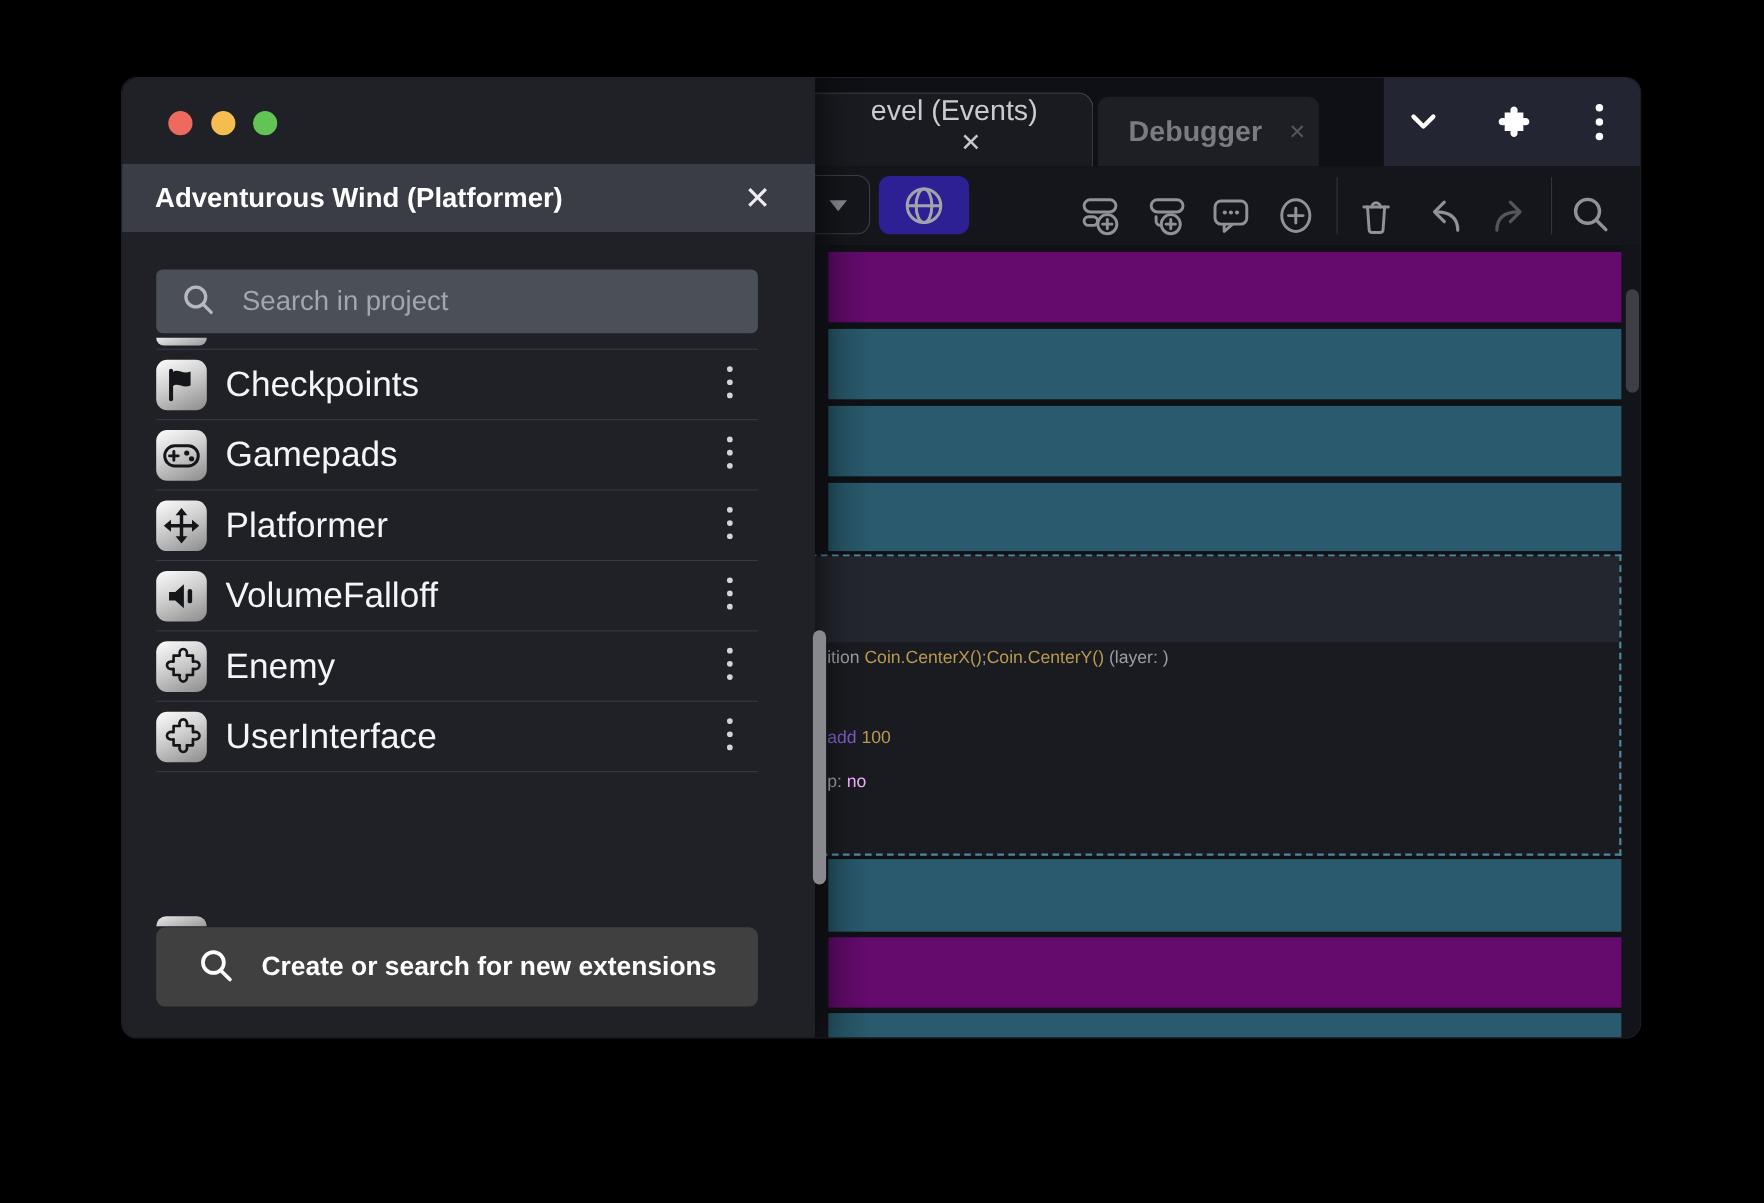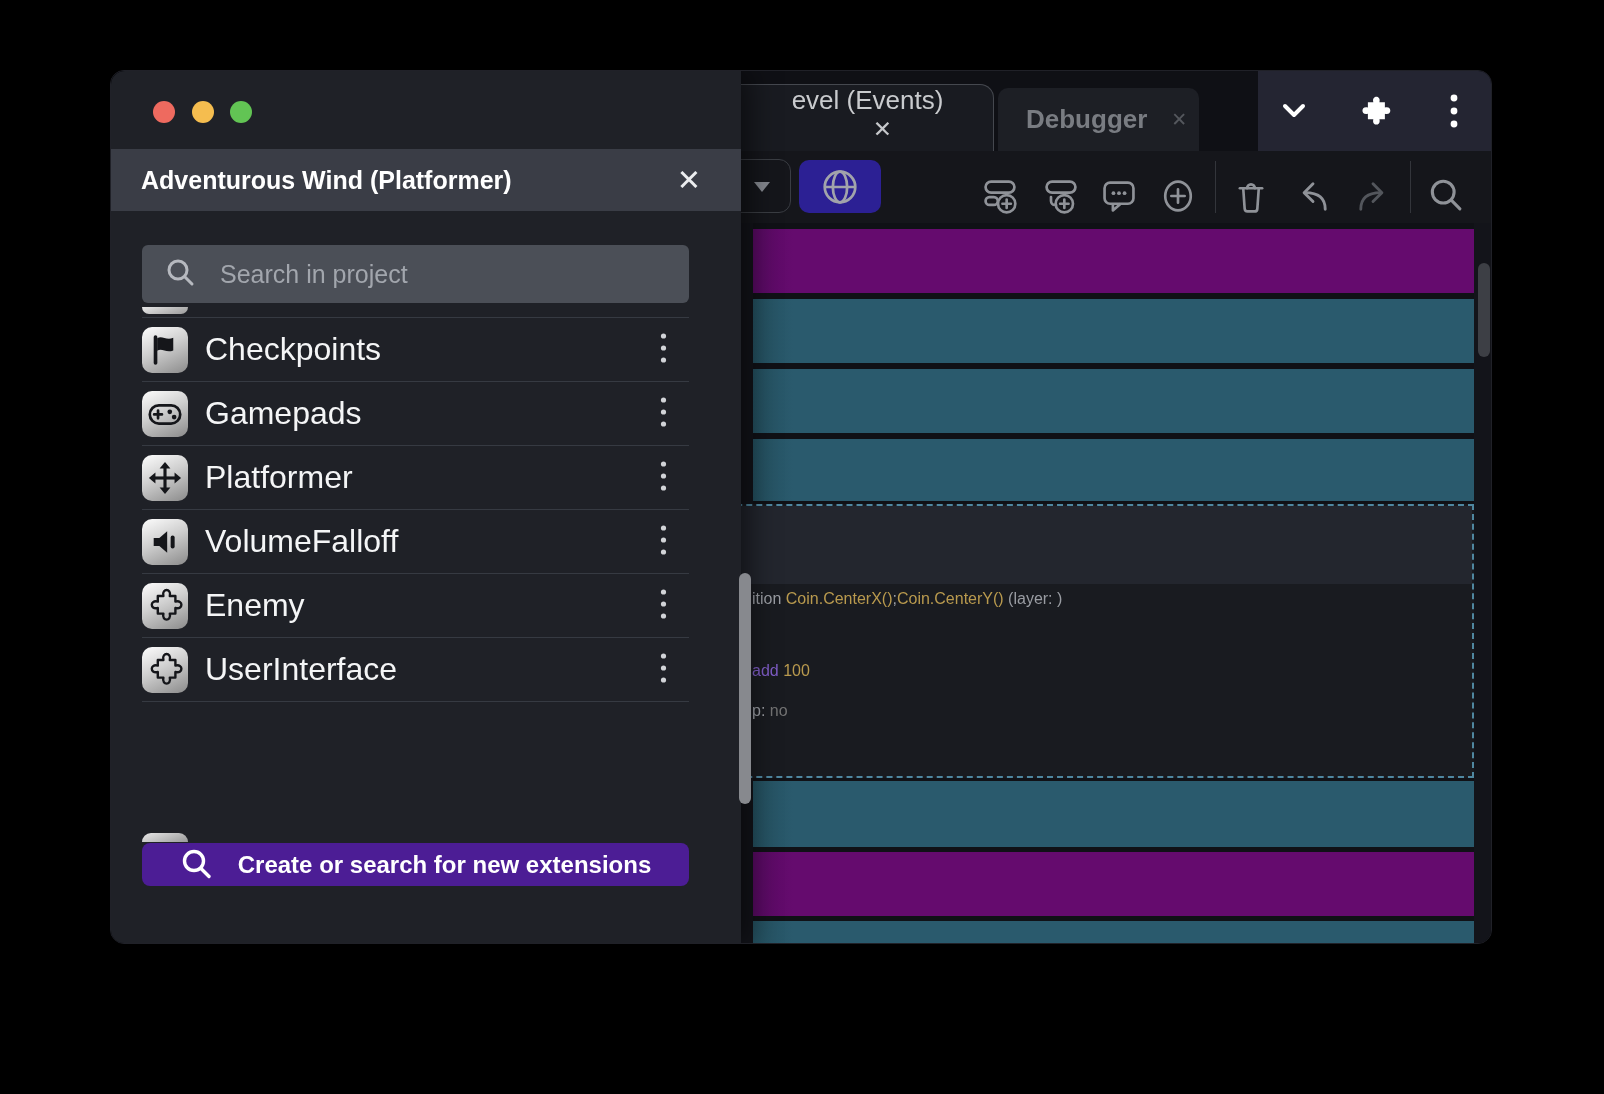--- a/index.html
+++ b/index.html
@@ -69,22 +69,22 @@
   .drawer-list { position:absolute; left:31px; top:246px; width:547px; }
   .list-row { position:relative; height:64px; border-top:1px solid #363a42;
     display:flex; align-items:center; }
   .list-row-endcap { height:0; border-top:1px solid #363a42; }
   .item-icon { width:46px; height:46px; border-radius:10px; flex:0 0 46px;
     background:linear-gradient(155deg,#fdfdfd 0%,#cfcfcf 45%,#8b8b8b 100%);
     display:flex; align-items:center; justify-content:center; }
   .item-icon svg { width:40px; height:40px; }
   .item-label { color:#f4f5f6; font-size:32px; margin-left:17px; flex:1; }
   .kebab { position:absolute; right:22px; top:50%; transform:translateY(-50%); }
-  .cta-btn { position:absolute; left:31px; top:772px; width:547px; height:43px;
-    background:#4c1d95; border-radius:8px; border:none; display:flex; align-items:center;
+  .cta-btn { position:absolute; left:31px; top:772px; width:547px; height:72px;
+    background:#404040; border-radius:8px; border:none; display:flex; align-items:center;
     justify-content:center; gap:24px; cursor:pointer; }
   .cta-label { color:#ffffff; font-size:24px; font-weight:bold; }
   .drawer-scrollbar { position:absolute; left:628px; top:502px; width:12px; height:231px;
     background:#87898e; border-radius:6px; z-index:30; }
 </style>
 </head>
 <body>
 
 <div class="stage">
 
@@ -201,21 +201,21 @@
       <div class="gutter-right"></div>
       <div id="event-rows">
           <div class="ev-row purple" style="top: 6px; height: 64px;"></div>
           <div class="ev-row teal" style="top: 76px; height: 64px;"></div>
           <div class="ev-row teal" style="top: 146px; height: 64px;"></div>
           <div class="ev-row teal" style="top: 216px; height: 62px;"></div>
           <div class="ev-selected" style="top: 281px; height: 274px;">
             <div class="cond-strip"></div>
             <div class="code-line" style="top: 84px;"><span style="color: rgb(154, 157, 163);">ition </span><span style="color: rgb(185, 154, 78);">Coin.CenterX()</span><span style="color: rgb(154, 157, 163);">;</span><span style="color: rgb(185, 154, 78);">Coin.CenterY()</span><span style="color: rgb(154, 157, 163);"> (layer: )</span></div>
             <div class="code-line" style="top: 156px;"><span style="color: rgb(126, 92, 197);">add </span><span style="color: rgb(185, 154, 78);">100</span></div>
-            <div class="code-line" style="top: 196px;"><span style="color: rgb(154, 157, 163);">p: </span><span style="color: #737373;">no</span></div>
+            <div class="code-line" style="top: 196px;"><span style="color: rgb(154, 157, 163);">p: </span><span style="color: #f0abfc;">no</span></div>
           </div>
           <div class="ev-row teal" style="top: 558px; height: 66px;"></div>
           <div class="ev-row purple" style="top: 629px; height: 64px;"></div>
           <div class="ev-row teal" style="top: 698px; height: 24px;"></div>
         </div>
       <div class="ev-scroll-thumb"></div>
     </div>
 
     <div class="drawer">
       <div class="traffic" style="left:42px; background:#ee6a5f;"></div>

